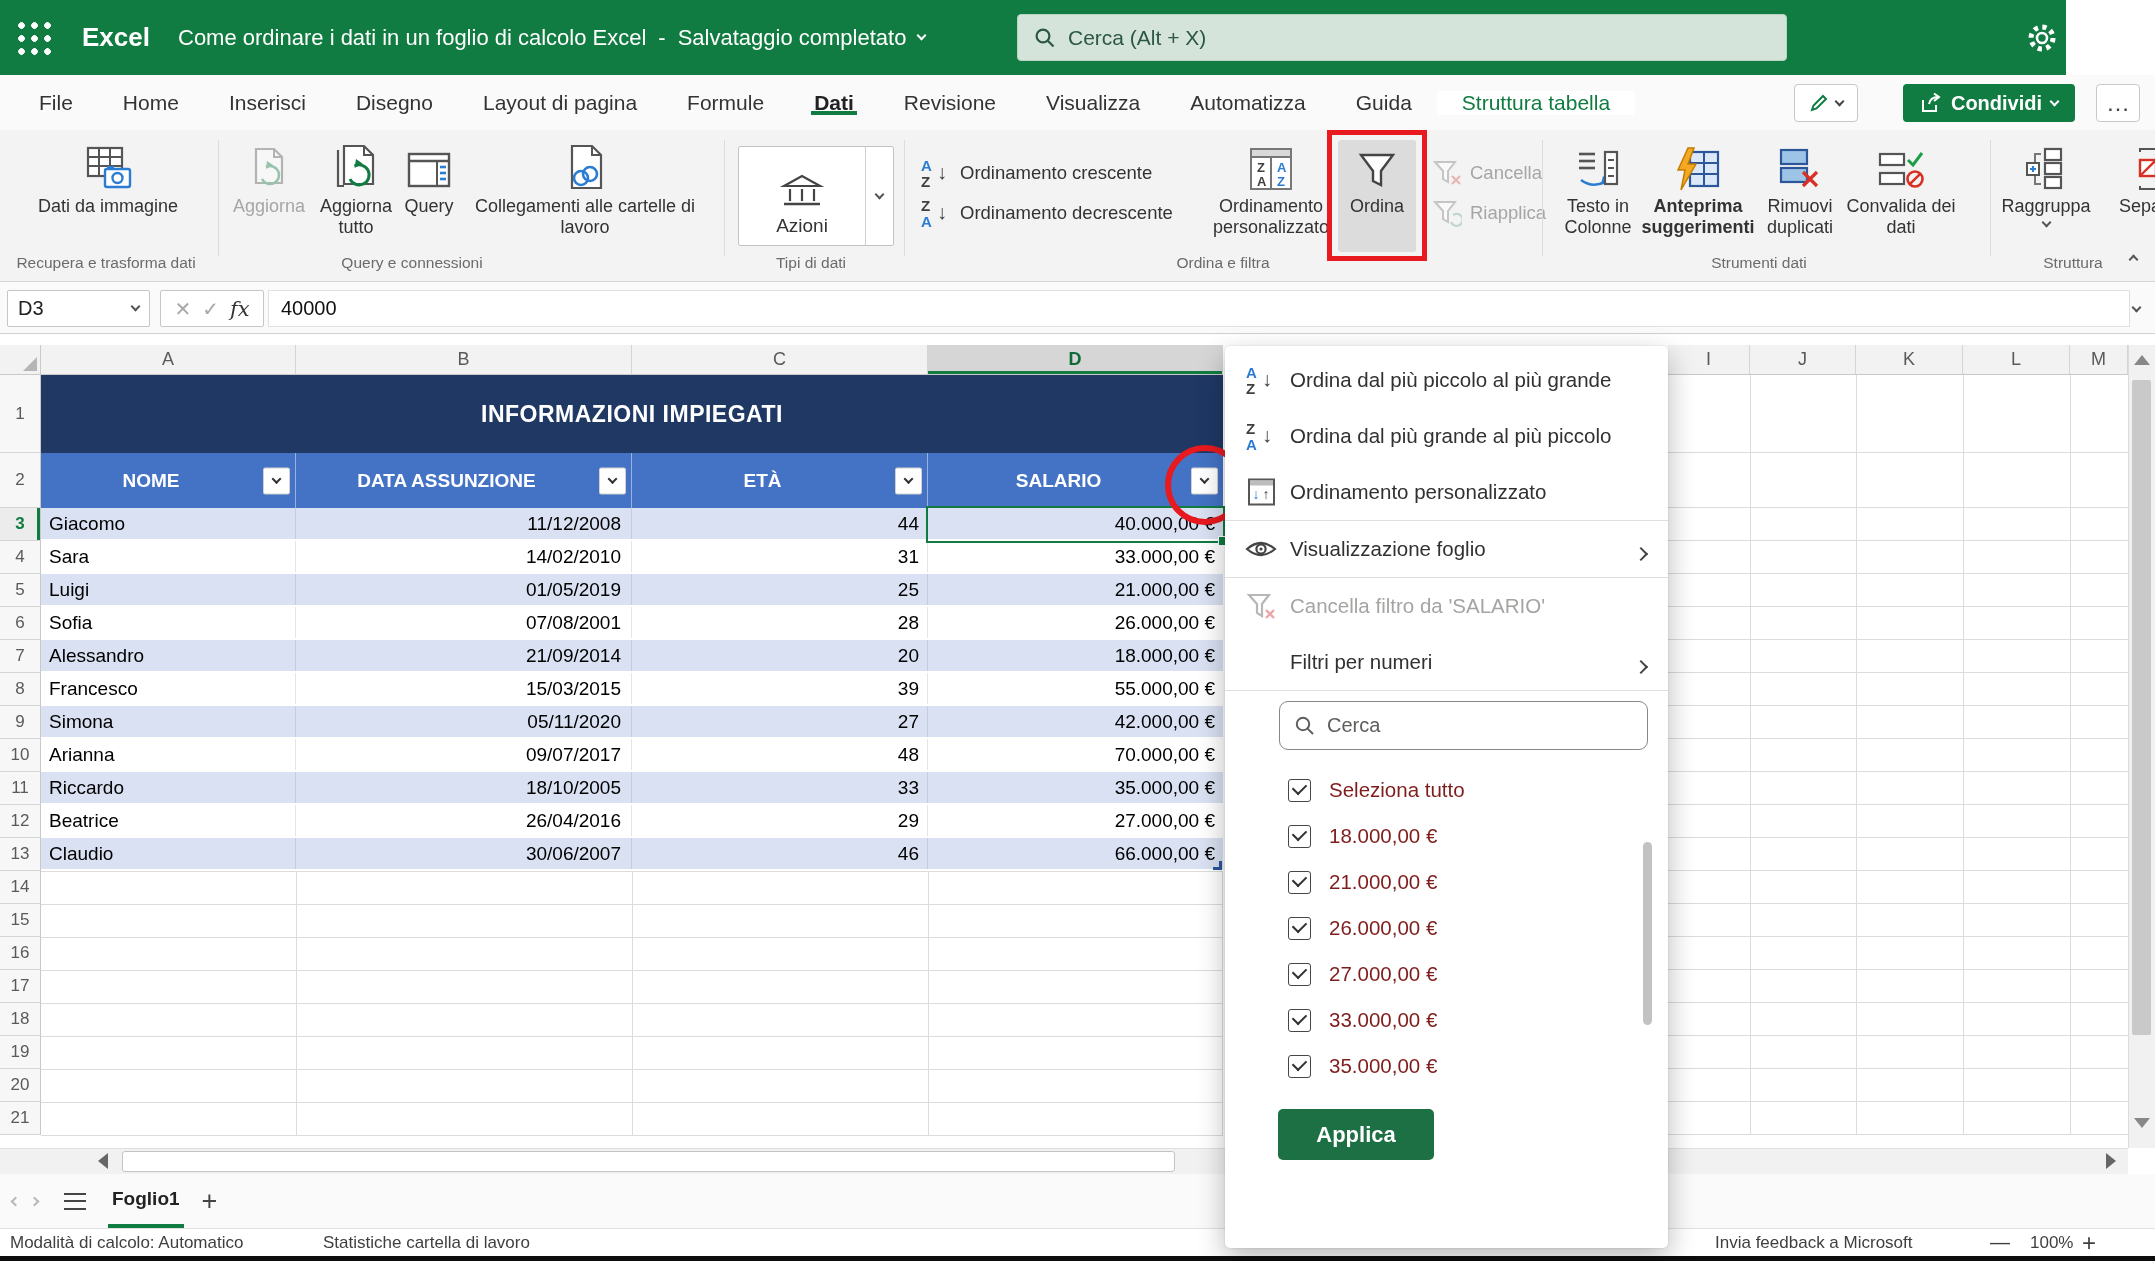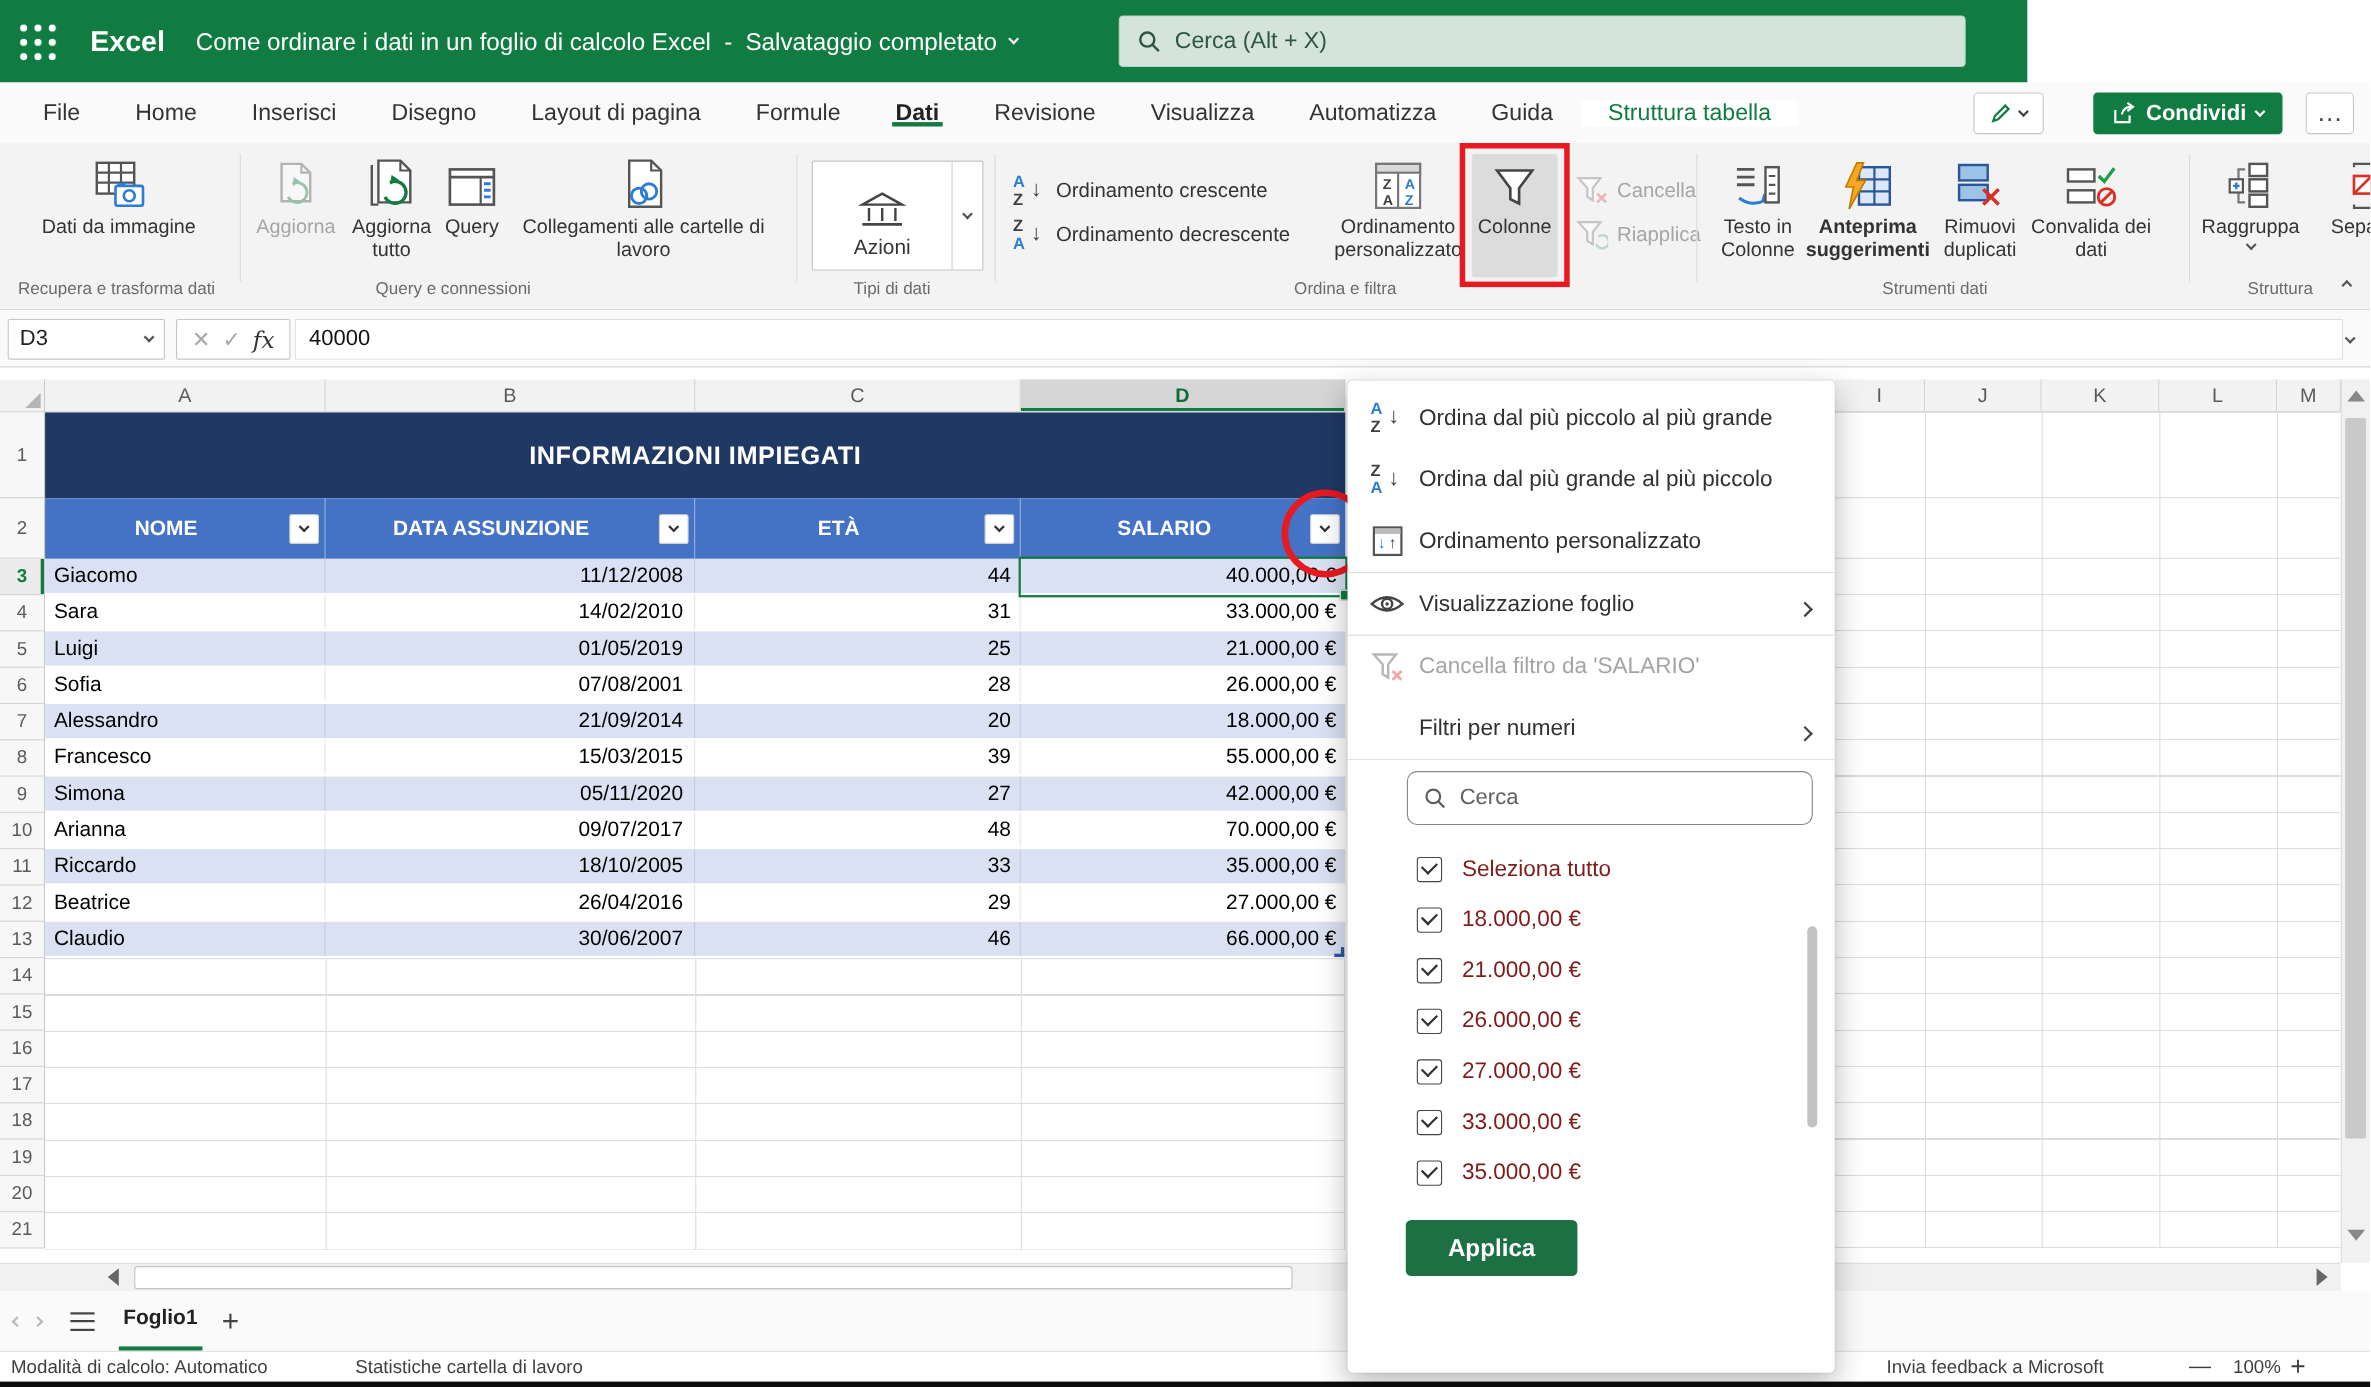--- a/index.html
+++ b/index.html
@@ -1,21 +1,21 @@
 <!DOCTYPE html>
 <html><head>
 <meta charset="utf-8">
 <style>
   *{box-sizing:border-box;margin:0;padding:0}
   body{margin:0;background:#fff;font-family:"Liberation Sans","DejaVu Sans",sans-serif;}
   #root{position:relative;width:2155px;height:1261px;overflow:hidden;background:#fff;color:#333;}
   svg{display:block}
 
   
-  #topbar{position:absolute;left:0;top:0;width:1843px;height:75px;background:#107c41;display:flex;align-items:center;}
+  #topbar{position:absolute;left:0;top:0;width:2066px;height:75px;background:#107c41;display:flex;align-items:center;}
   .dots{position:absolute;left:16px;top:20px;width:36px;height:36px;
     background:radial-gradient(circle,#fff 3px,rgba(255,255,255,0) 3.6px) -1px -1px/13px 13px;}
   .appname{position:absolute;left:82px;top:0;height:75px;display:flex;align-items:center;color:#fff;font-size:26px;font-weight:700;}
   .doctitle{position:absolute;left:178px;top:0;height:75px;display:flex;align-items:center;gap:12px;color:#fff;font-size:22px;white-space:nowrap;}
   .chev{display:inline-block;width:10px;height:10px;border-right:2.4px solid currentColor;border-bottom:2.4px solid currentColor;transform:rotate(45deg);}
   .chev.up{transform:rotate(-135deg)}
   .chev.right{transform:rotate(-45deg)}
   .chev.small{width:7px;height:7px;border-width:2px}
   .tb-search{position:absolute;left:1017px;top:14px;width:770px;height:47px;background:#d5e4db;border:1px solid #b9d2c3;border-radius:4px;display:flex;align-items:center;padding-left:16px;gap:12px;}
   .tb-search input{flex:1;border:none;outline:none;background:transparent;font-size:21px;color:#2c5743;font-family:inherit;}
@@ -327,21 +327,21 @@
           </svg>
       </div>
       <div class="blbl">Ordinamento personalizzato</div>
     </div>
     <div class="bigbtn filtro-pressed" style="left:1338px;width:78px;">
       <div class="bicon">
         <svg width="44" height="44" viewBox="0 0 44 44">
             <path d="M6 7 H38 L26 23 V37 L18 33 V23 Z" fill="#fdfdfd" stroke="#444" stroke-width="2.4"></path>
           </svg>
       </div>
-      <div class="blbl">Colonne</div>
+      <div class="blbl">Ordina</div>
     </div>
     <div class="smallbtn disabled" style="left:1432px;top:26px;">
       <svg width="30" height="30" viewBox="0 0 30 30">
           <path d="M3 4 H23 L16 13 V24 L11 21 V13 Z" fill="#fff" stroke="#999" stroke-width="2"></path>
           <path d="M20 18 l8 8 M28 18 l-8 8" stroke="#e07b7b" stroke-width="2.4"></path>
         </svg>
       <span>Cancella</span>
     </div>
     <div class="smallbtn disabled" style="left:1432px;top:66px;">
       <svg width="30" height="30" viewBox="0 0 30 30">

